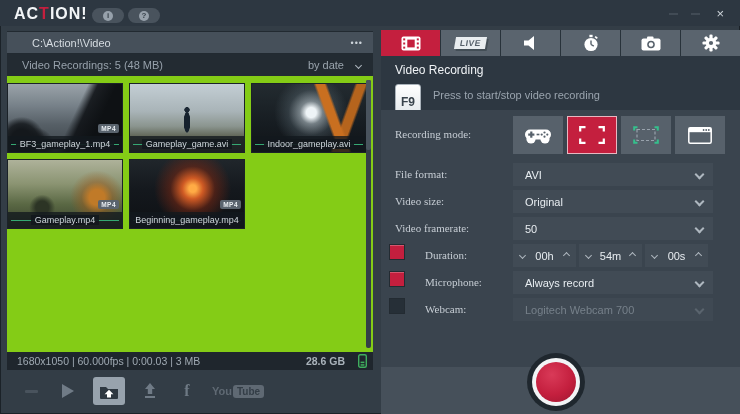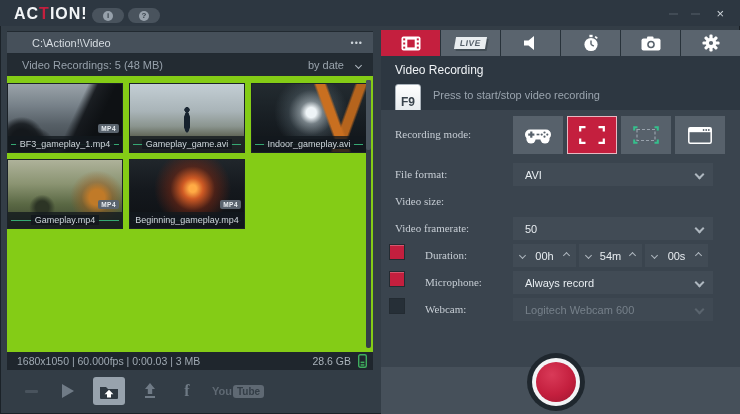--- a/index.html
+++ b/index.html
@@ -60,21 +60,21 @@
   .a4{background:
       radial-gradient(circle at 78% 55%, #c07a28 0 8%, rgba(150,90,30,.5) 16%, transparent 28%),
       radial-gradient(circle at 30% 70%, #2c3425 0 7%, transparent 14%),
       linear-gradient(180deg,#aeb29a 0%,#8b9472 35%,#5a6844 65%,#353f2a 100%);}
   .a5{background:
       radial-gradient(circle at 55% 42%, #ffab45 0 5%, #cf5a24 14%, rgba(120,40,20,.55) 30%, transparent 52%),
       linear-gradient(180deg,#20262b 0%,#14181d 45%,#0e1114 100%);}
 
   .statusbar{position:absolute;left:0;top:321px;width:366px;height:18px;background:#1f262d;display:flex;align-items:center;}
   .statusbar .sinfo{margin-left:10px;font-size:10.5px;color:#9fa9b2;}
-  .statusbar .sright{margin-left:auto;display:flex;align-items:center;gap:7px;margin-right:6px;}
+  .statusbar .sright{margin-left:auto;display:flex;align-items:center;gap:13px;margin-right:6px;font-weight:bold;}
   .statusbar .sfree{font-size:10.5px;color:#a9b2ba;}
 
   
   .ltoolbar{position:absolute;left:7px;top:372px;width:366px;height:38px;display:flex;align-items:center;gap:13px;padding-left:12px;}
   .tbtn{width:24px;height:26px;display:flex;align-items:center;justify-content:center;cursor:pointer;}
   .del-dash{width:13px;height:3px;background:#49535d;border-radius:1px;}
   .play-tri{width:0;height:0;border-left:12px solid #707b86;border-top:7px solid transparent;border-bottom:7px solid transparent;}
   .folderbtn{width:32px;height:28px;background:#98a3ad;border-radius:3px;display:flex;align-items:center;justify-content:center;cursor:pointer;}
   .fb-f{font-size:16px;font-weight:bold;color:#6e7984;font-family:"Liberation Serif",serif;}
   .yt{display:flex;align-items:center;gap:1px;cursor:pointer;}
@@ -324,20 +324,24 @@
       </div>
     </div>
 
     <span class="flabel" style="top:58px;">File format:</span>
     <div class="dd" style="top:53px;">
       <span class="val">AVI</span>
         <span class="chev"></span>
     </div>
 
     <span class="flabel" style="top:85px;">Video size:</span>
+    <div class="dd" style="top:80px;">
+      <span class="val">Original</span>
+        <span class="chev"></span>
+    </div>
 
     <span class="flabel" style="top:112px;">Video framerate:</span>
     <div class="dd" style="top:107px;">
       <span class="val">50</span>
         <span class="chev"></span>
     </div>
 
     <div class="checkbox on" style="top:134px;"></div>
     <span class="flabel" style="left:44px;top:139px;">Duration:</span>
     <div class="spinners" style="top:134px;">
@@ -361,21 +365,21 @@
     <div class="checkbox on" style="top:161px;"></div>
     <span class="flabel" style="left:44px;top:166px;">Microphone:</span>
     <div class="dd" style="top:161px;">
       <span class="val">Always record</span>
         <span class="chev"></span>
     </div>
 
     <div class="checkbox off" style="top:188px;"></div>
     <span class="flabel" style="left:44px;top:193px;">Webcam:</span>
     <div class="dd disabled" style="top:188px;">
-      <span class="val">Logitech Webcam 600</span>
+      <span class="val">Logitech Webcam 700</span>
         <span class="chev"></span>
     </div>
   </div>
 
   <div class="rstrip"></div>
   <div class="recbtn">
     <div class="recring">
       <div class="reccore"></div>
     </div>
   </div>

